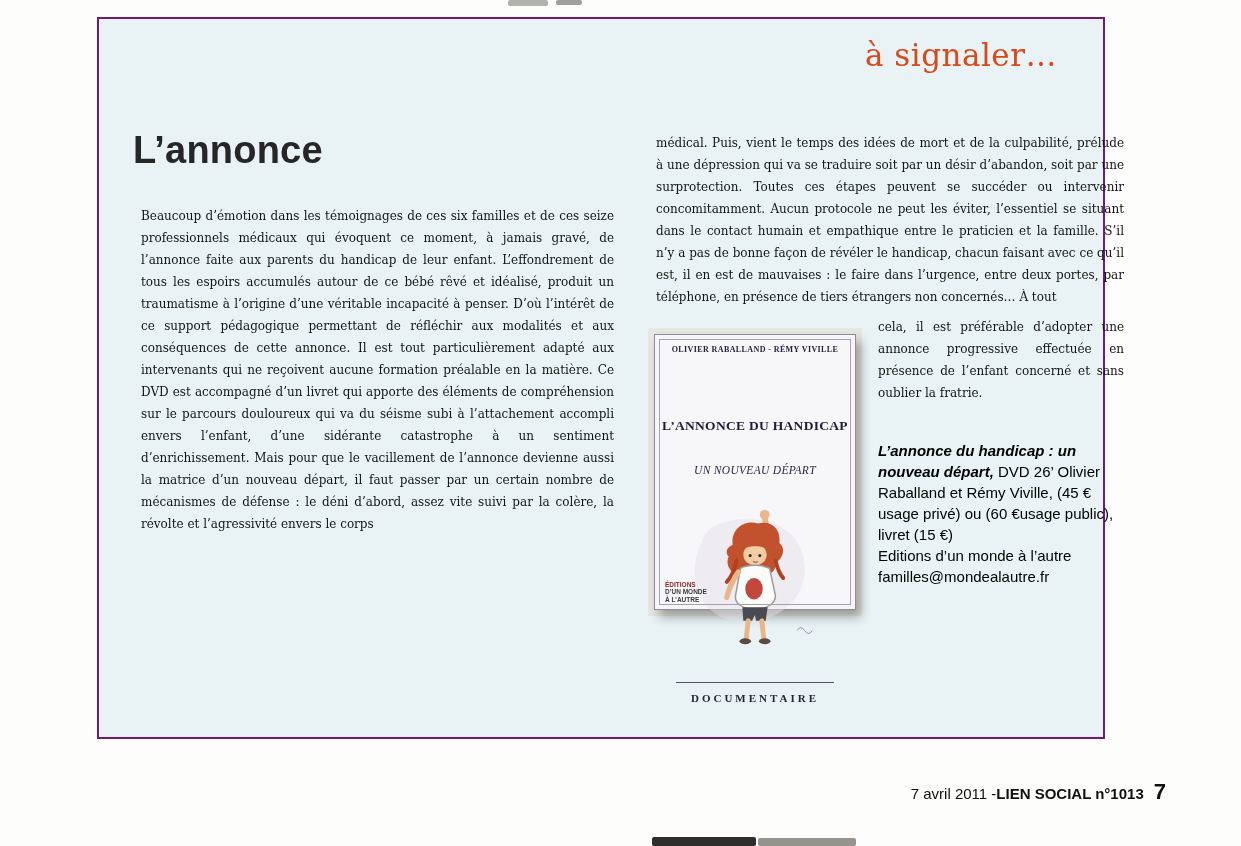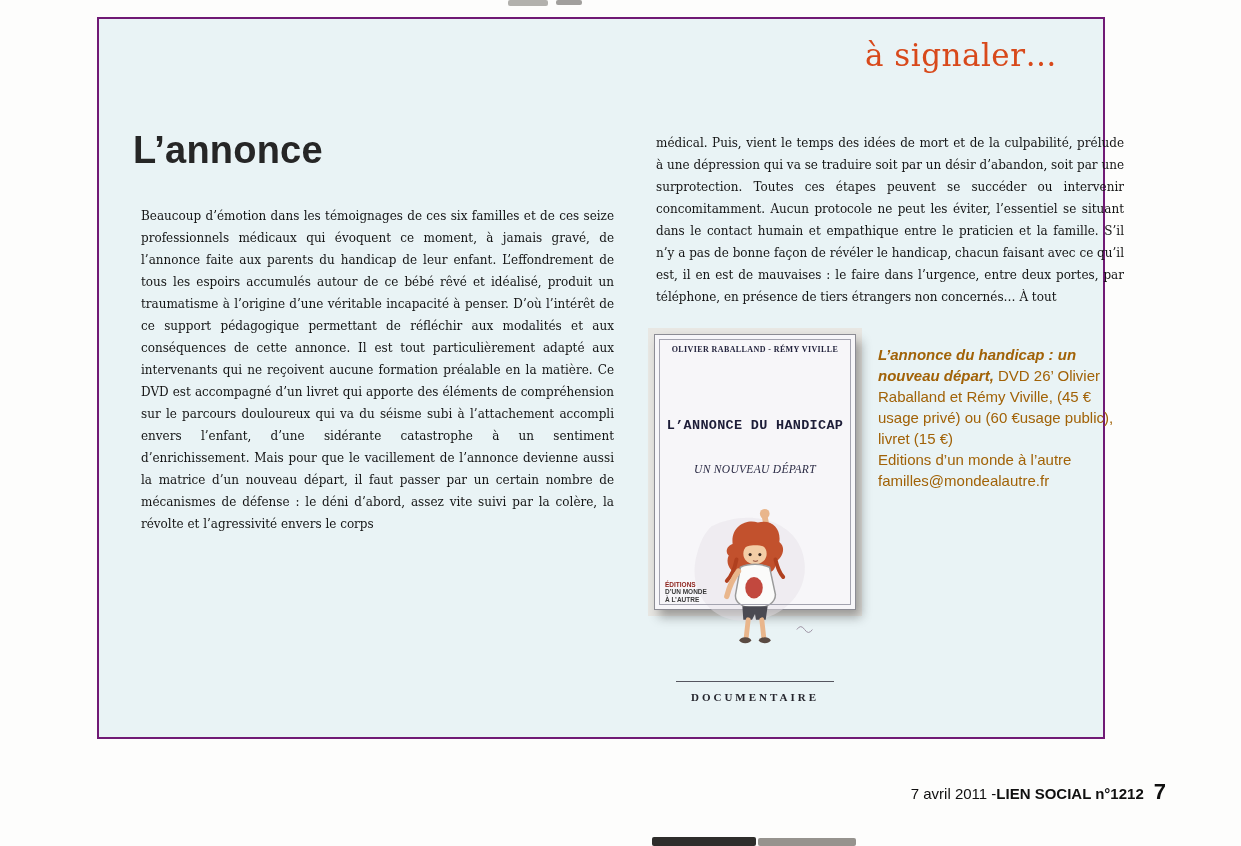--- a/index.html
+++ b/index.html
@@ -81,21 +81,21 @@
     font-size: 8px; font-weight: bold;
     letter-spacing: 0.4px;
     color: #23233d;
     font-family: "Liberation Serif", serif;
     white-space: nowrap;
   }
   .dvd-rule { width: 88%; height: 1px; background: #4a4a5a; margin: 3px 0 5px; }
   .dvd-title {
     font-size: 13.5px; font-weight: bold;
     color: #1d1d38;
-    font-family: Liberation Mono, monospace;
+    font-family: Liberation Serif, serif;
     letter-spacing: 0.3px;
     white-space: nowrap;
   }
   .dvd-subtitle {
     font-size: 11.5px; font-style: italic; font-weight: normal;
     color: #2a2a44;
     font-family: "Liberation Serif", serif;
     margin-top: 2px;
     letter-spacing: 0.3px;
   }
@@ -121,21 +121,21 @@
     font-weight: bold;
   }
   .dvd-publisher .pl1 { color: #8c1f18; }
   .dvd-publisher .pl2, .dvd-publisher .pl3 { color: #3a3a3a; }
   
   .caption {
     margin-top: 36px;
     font-family: "Liberation Sans", sans-serif;
     font-size: 15px;
     line-height: 21px;
-    color: #a16207;
+    color: #000000;
   }
   .caption p { margin: 0; }
   .caption-lead { font-weight: bold; font-style: italic; }
   
   .footer {
     position: absolute;
     right: 75px; top: 779px;
     font-family: "Liberation Sans", sans-serif;
     font-size: 15px;
     color: #101010;
@@ -206,33 +206,34 @@
             <span class="dvd-genre">DOCUMENTAIRE</span>
           </div>
           <div class="dvd-publisher">
             <div class="pl1">ÉDITIONS</div>
             <div class="pl2">D’UN MONDE</div>
             <div class="pl3">À L’AUTRE</div>
           </div>
         </div>
       </div>
 
+      <p class="body-text">cela, il est préférable d’adopter une annonce progressive effectuée en présence de l’enfant concerné et sans oublier la fratrie.</p>
 
       <div class="caption">
         <p><span class="caption-lead">L’annonce du handicap : un nouveau départ,</span><span> DVD 26’ Olivier Raballand et Rémy Viville, (45 € usage privé) ou (60 €usage public), livret (15 €)</span></p>
         <p>Editions d’un monde à l’autre</p>
         <p>familles@mondealautre.fr</p>
       </div>
     </div>
 
   </div>
 
   <div class="footer">
     <span>7 avril 2011 - </span>
-    <span class="footer-mag">LIEN SOCIAL n°1212</span>
+    <span class="footer-mag">LIEN SOCIAL n°1013</span>
     <span class="footer-page">7</span>
   </div>
 
   <div class="artifact artifact-b1"></div>
   <div class="artifact artifact-b2"></div>
   <div class="artifact artifact-t1"></div>
   <div class="artifact artifact-t2"></div>
 
 </div>
 

